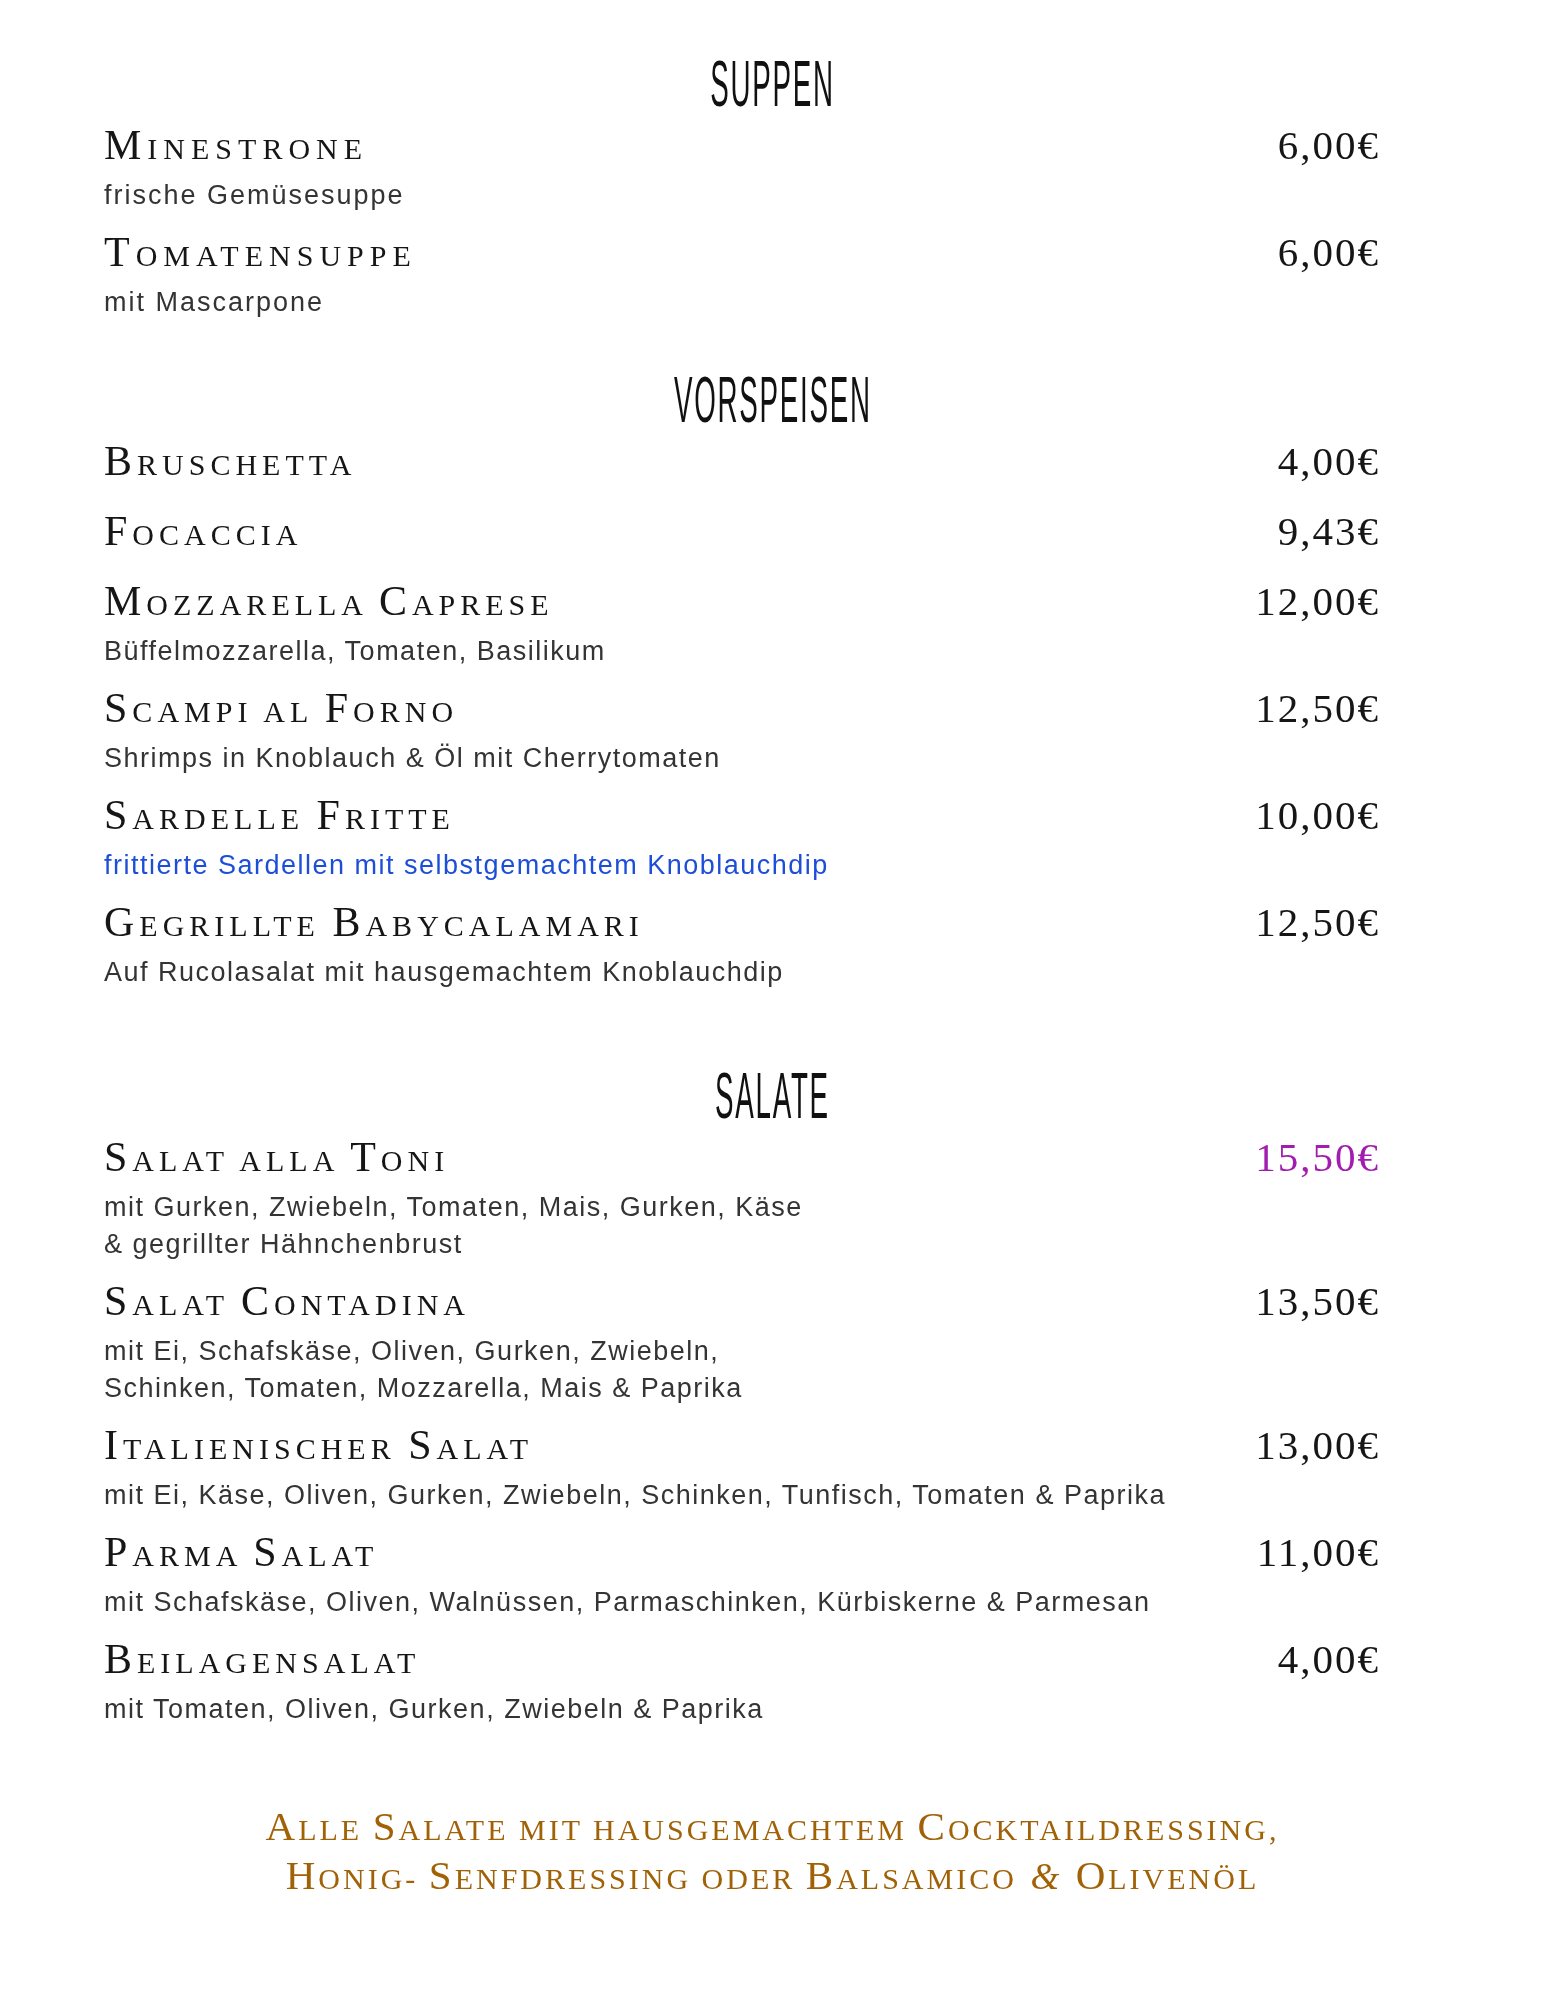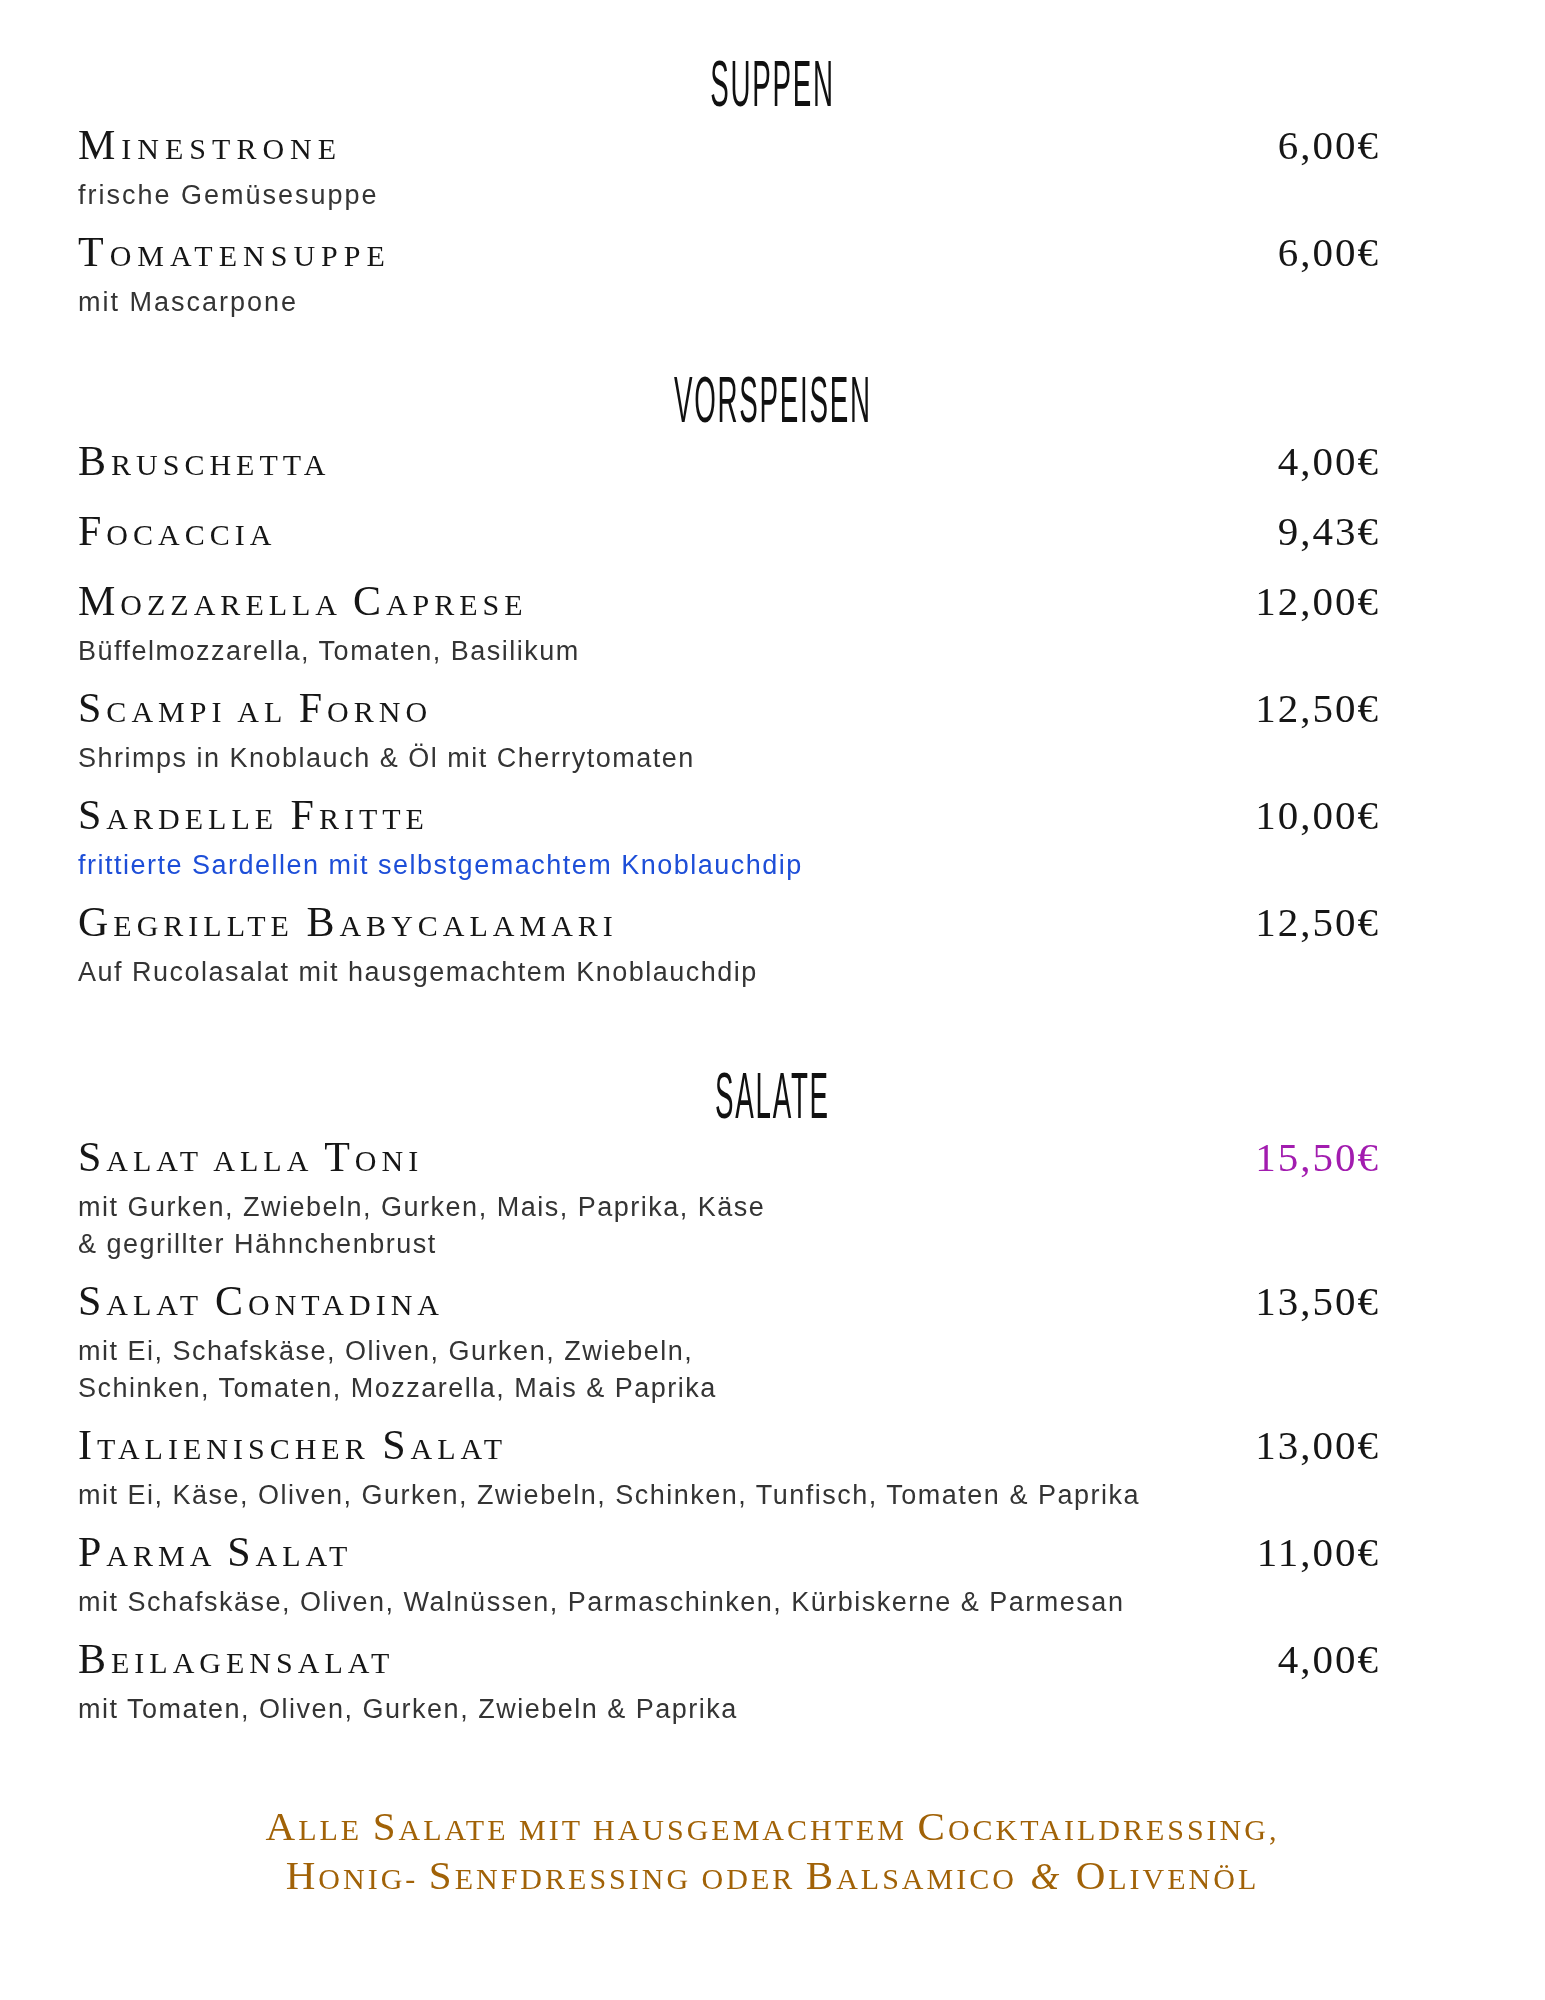--- a/index.html
+++ b/index.html
@@ -28,21 +28,21 @@
     text-transform: uppercase;
     transform: scale(0.44, 1.04);
     transform-origin: center top;
     white-space: nowrap;
   }
 
   
   .items { }
   .menu-item {
     display: flex; justify-content: space-between; align-items: flex-start;
-    padding-left: 78px; padding-right: 165px;
+    padding-left: 104px; padding-right: 165px;
     margin-bottom: 15px;
   }
   .item-left { max-width: 1050px; }
   .item-name {
     font-family: "Liberation Serif", serif;
     color: #161616;
     letter-spacing: 5px;
     line-height: 46px;
     white-space: nowrap;
   }
@@ -182,21 +182,21 @@
 
   <div class="section" id="section-salate">
     <div class="section-title">
       <span class="section-title-inner" style="color: rgb(17, 17, 17);">Salate</span>
     </div>
     <div class="items">
   <div class="menu-item">
     <div class="item-left">
       <div class="item-name" style="color: rgb(22, 22, 22);"><span class="cap">S</span><span class="lc">A</span><span class="lc">L</span><span class="lc">A</span><span class="lc">T</span><span class="lc"> </span><span class="lc">A</span><span class="lc">L</span><span class="lc">L</span><span class="lc">A</span><span class="lc"> </span><span class="cap">T</span><span class="lc">O</span><span class="lc">N</span><span class="lc">I</span></div>
       <div class="item-desc">
-              <div class="desc-line" style="color: rgb(52, 52, 52);">mit Gurken, Zwiebeln, Gurken, Mais, Paprika, Käse</div>
+              <div class="desc-line" style="color: rgb(52, 52, 52);">mit Gurken, Zwiebeln, Tomaten, Mais, Gurken, Käse</div>
               <div class="desc-line" style="color: rgb(52, 52, 52);">&amp; gegrillter Hähnchenbrust</div>
             </div>
     </div>
     <div class="item-price" style="color: #a21caf;">15,50€</div>
   </div>
 
   <div class="menu-item">
     <div class="item-left">
       <div class="item-name" style="color: rgb(22, 22, 22);"><span class="cap">S</span><span class="lc">A</span><span class="lc">L</span><span class="lc">A</span><span class="lc">T</span><span class="lc"> </span><span class="cap">C</span><span class="lc">O</span><span class="lc">N</span><span class="lc">T</span><span class="lc">A</span><span class="lc">D</span><span class="lc">I</span><span class="lc">N</span><span class="lc">A</span></div>
       <div class="item-desc">

